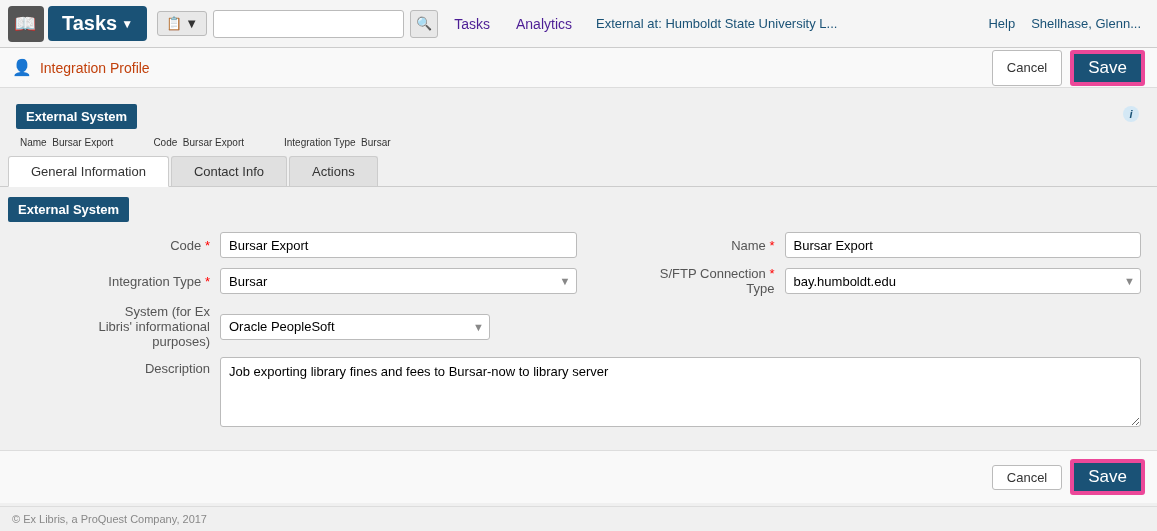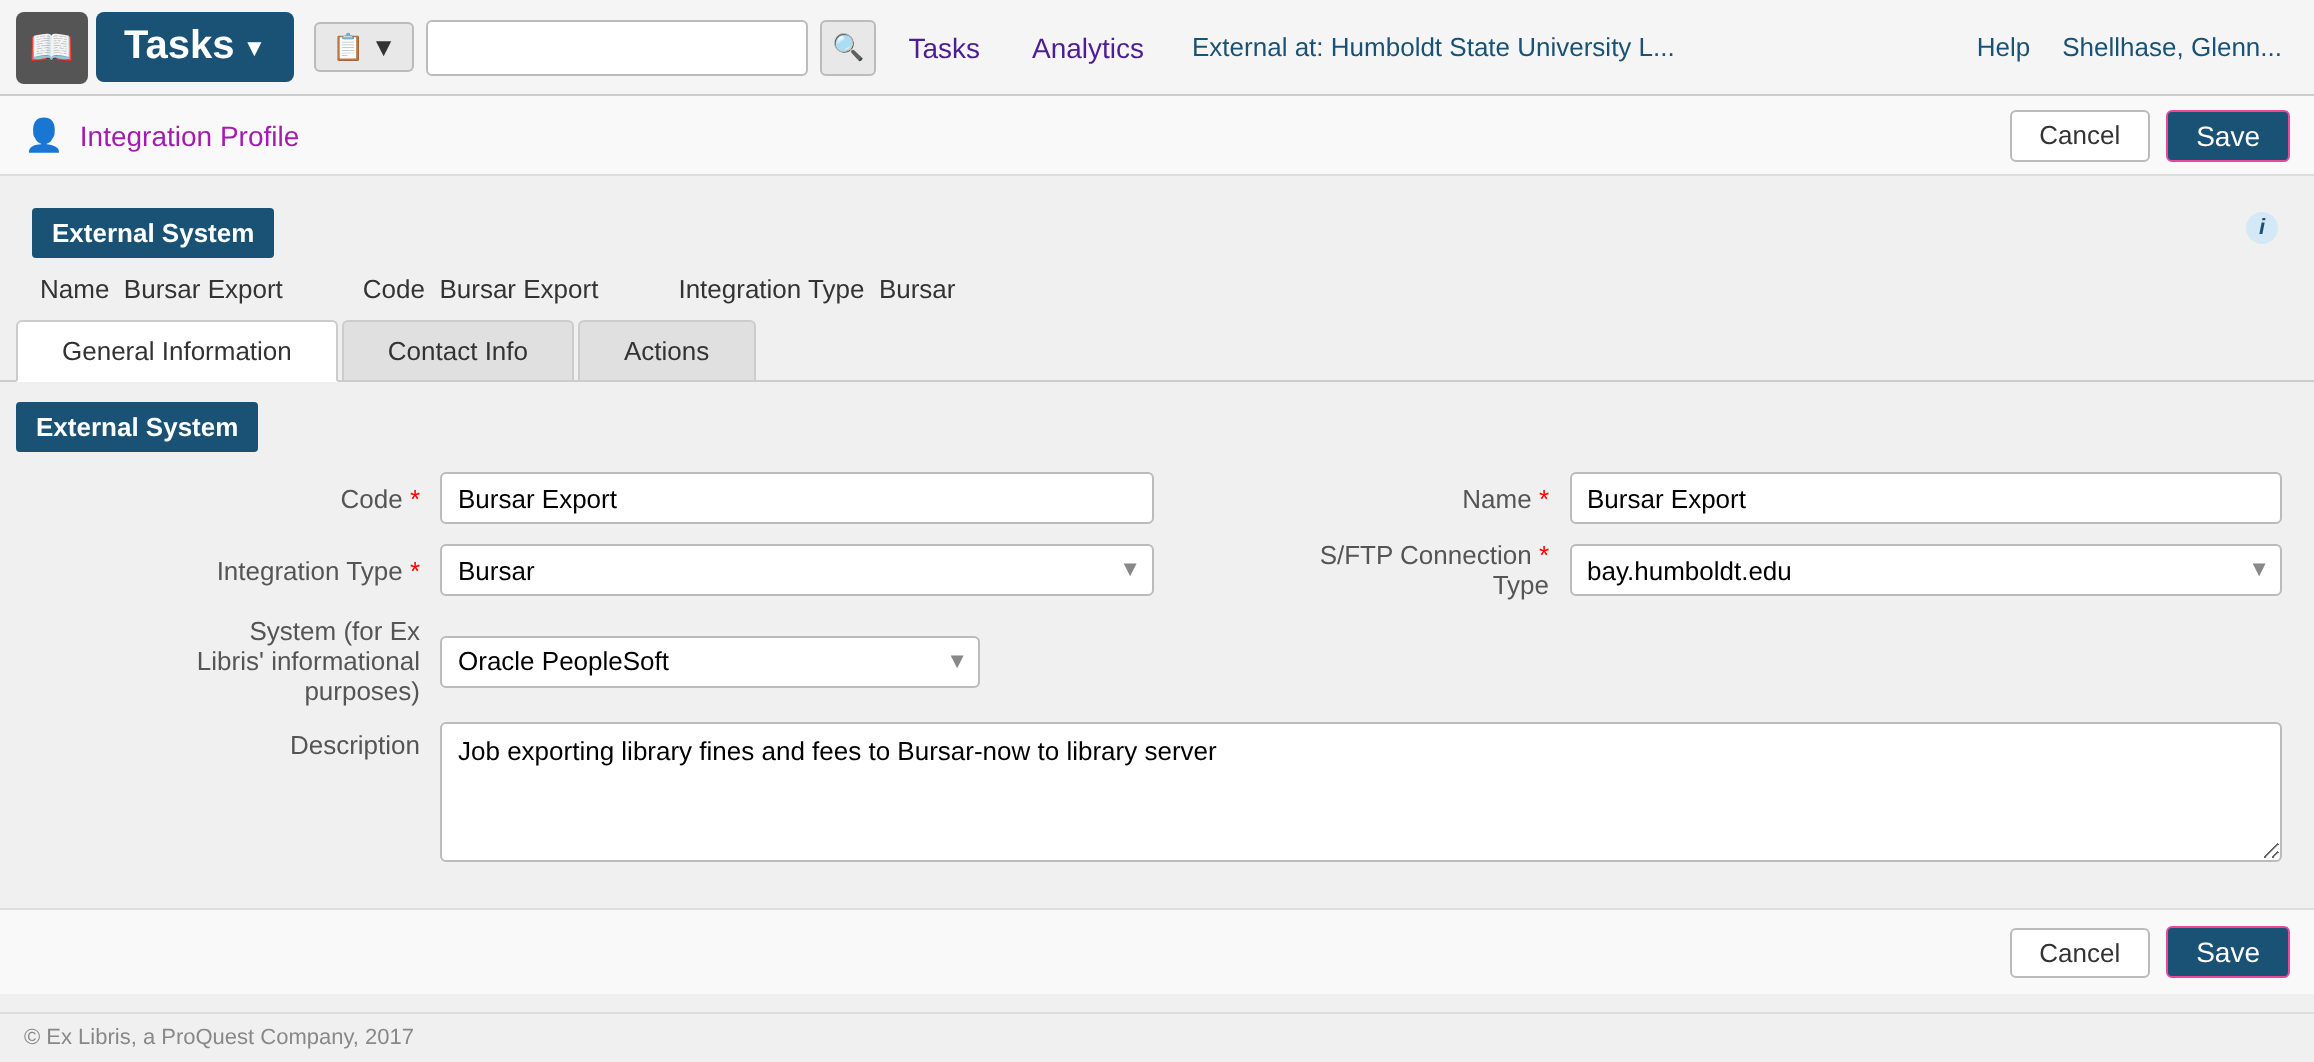--- a/index.html
+++ b/index.html
@@ -92,39 +92,39 @@
       justify-content: space-between;
       padding: 8px 12px;
       height: 40px;
     }
     .sub-header-left {
       display: flex; align-items: center; gap: 8px;
     }
     .sub-header-icon {
       color: #888; font-size: 16px;
     }
-    .sub-header-title { font-size: 14px; color: #a21caf; }
+    .sub-header-title { font-size: 14px; color: #c2410c; }
     .sub-header-right { display: flex; gap: 8px; }
     .btn-cancel {
       background: white;
       border: 1px solid #bbb;
       border-radius: 3px;
       padding: 4px 14px;
       cursor: pointer;
       font-size: 13px;
       color: #333;
       text-align: right;
     }
     .btn-save {
       background: #1a5276;
-      border: 1px solid #ec4899;
+      border: 4px solid #ec4899;
       border-radius: 3px;
       padding: 4px 14px;
       cursor: pointer;
-      font-size: 14px;
+      font-size: 17px;
       color: white;
     }
 
     
     .main-content {
       flex: 1;
       background: #f0f0f0;
       padding: 0;
     }
 
@@ -142,21 +142,21 @@
 
     .info-bar {
       display: flex;
       align-items: center;
       padding: 8px 20px;
       background: #f0f0f0;
       position: relative;
     }
     .info-bar-item {
       margin-right: 40px;
-      font-size: 13px;
+      font-size: 10px;
       color: #555;
     }
     .info-bar-item span { color: #333; font-weight: normal; }
 
     
     .tabs-row {
       display: flex;
       border-bottom: 1px solid #ccc;
       background: #f0f0f0;
       padding: 0 8px;

